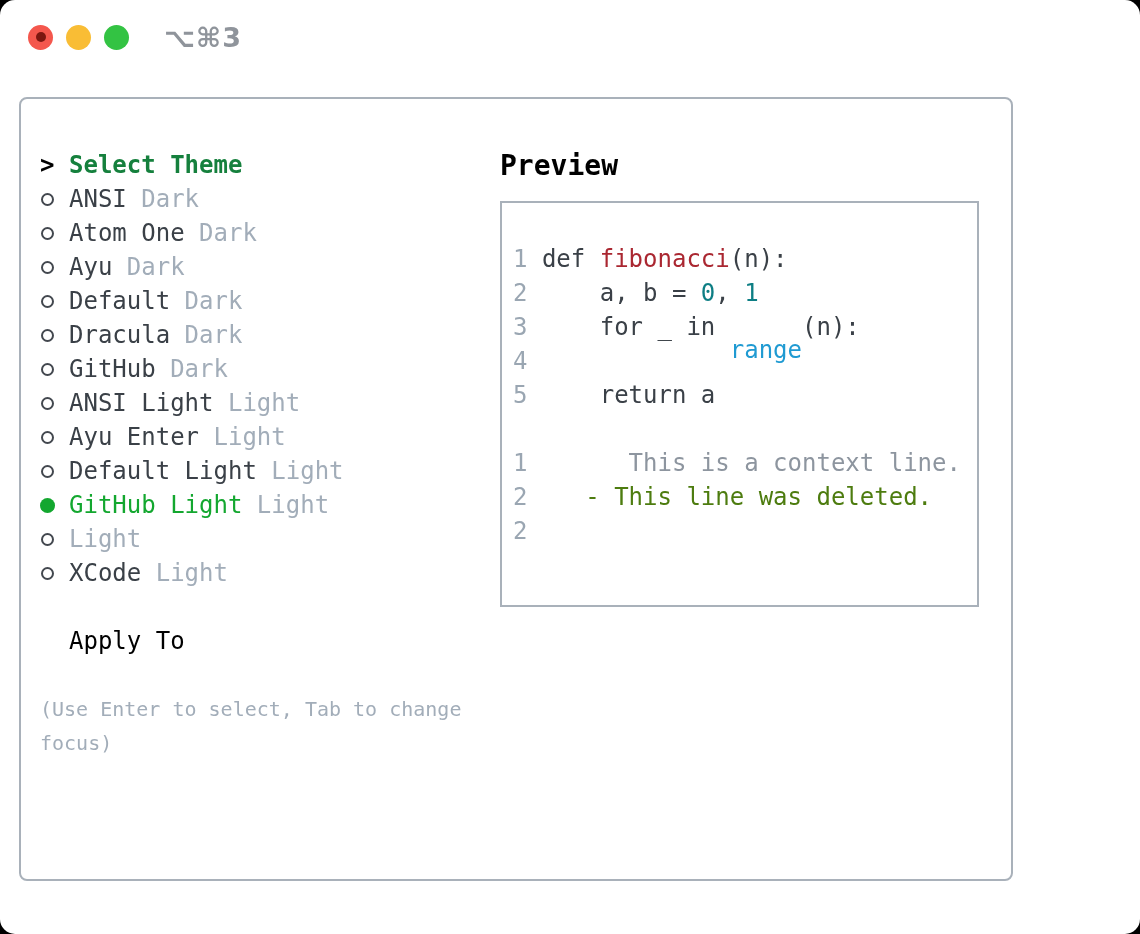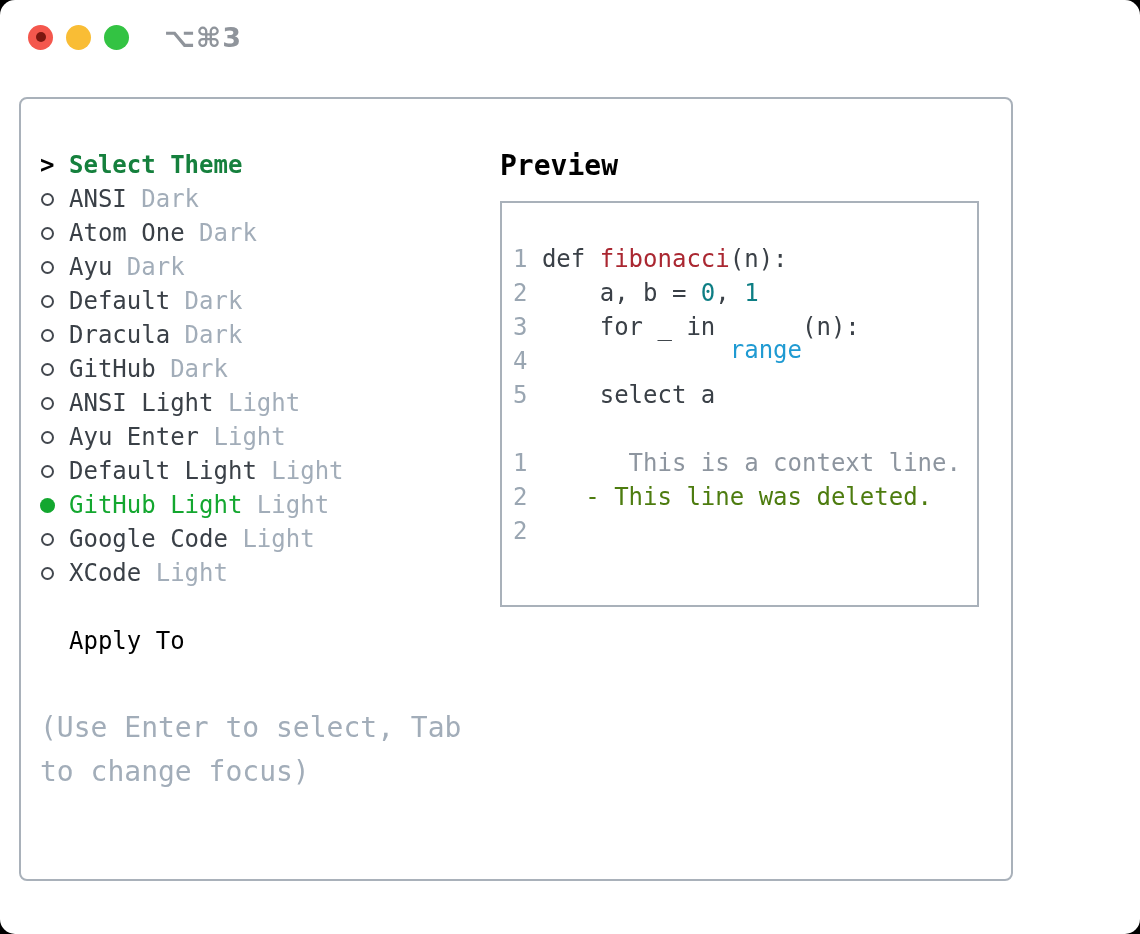--- a/index.html
+++ b/index.html
@@ -30,21 +30,21 @@
   .marker-cell{width:29px;flex:none;display:flex;align-items:center;}
   .hdr-marker{font-weight:bold;color:#000;font-size:24px;}
   .hdr-text{font-weight:bold;color:#15803d;}
   .subhdr-text{color:#000;}
   .radio{width:13px;height:13px;border:2px solid #43484f;border-radius:50%;box-sizing:border-box;margin-left:1px;}
   .radio.sel{width:15px;height:15px;border:none;background:#13a72f;margin-left:0;}
   .t-name{color:#3a4047;}
   .t-name.sel{color:#13a72f;}
   .t-variant{color:#a2adb9;}
   .opt-name.sel{color:#13a72f;}
-  .hint{margin-top:48px;width:440px;font-size:28px;line-height:44px;color:#a2adb9;}
+  .hint{margin-top:34px;width:440px;font-size:20px;line-height:34px;color:#a2adb9;}
 
   
   .preview-title{height:34px;display:flex;align-items:center;font-size:28px;font-weight:bold;color:#000;}
   .preview-box{margin-top:19px;width:479px;height:406px;box-sizing:border-box;
                border:2px solid #a9b1ba;background:#fff;padding:39px 8px 0 11px;overflow:hidden;}
   .cl{height:34px;font-size:24px;white-space:pre;display:flex;align-items:center;}
   .ln{color:#9aa6b2;}
   .c-code{color:#3a4047;}
   .c-function{color:#aa2731;}
   .c-number{color:#0d7e84;}
@@ -80,21 +80,21 @@
             <div class="row"><span class="marker-cell"><span class="radio"></span></span><span class="t-name">ANSI </span><span class="t-variant">Dark</span></div>
             <div class="row"><span class="marker-cell"><span class="radio"></span></span><span class="t-name">Atom One </span><span class="t-variant">Dark</span></div>
             <div class="row"><span class="marker-cell"><span class="radio"></span></span><span class="t-name">Ayu </span><span class="t-variant">Dark</span></div>
             <div class="row"><span class="marker-cell"><span class="radio"></span></span><span class="t-name">Default </span><span class="t-variant">Dark</span></div>
             <div class="row"><span class="marker-cell"><span class="radio"></span></span><span class="t-name">Dracula </span><span class="t-variant">Dark</span></div>
             <div class="row"><span class="marker-cell"><span class="radio"></span></span><span class="t-name">GitHub </span><span class="t-variant">Dark</span></div>
             <div class="row"><span class="marker-cell"><span class="radio"></span></span><span class="t-name">ANSI Light </span><span class="t-variant">Light</span></div>
             <div class="row"><span class="marker-cell"><span class="radio"></span></span><span class="t-name">Ayu Enter </span><span class="t-variant">Light</span></div>
             <div class="row"><span class="marker-cell"><span class="radio"></span></span><span class="t-name">Default Light </span><span class="t-variant">Light</span></div>
             <div class="row"><span class="marker-cell"><span class="radio sel"></span></span><span class="t-name sel">GitHub Light </span><span class="t-variant">Light</span></div>
-            <div class="row"><span class="marker-cell"><span class="radio"></span></span><span class="t-name">Google Code </span><span class="t-variant">Light</span></div>
+            <div class="row"><span class="marker-cell"><span class="radio"></span></span><span class="t-variant">Light</span></div>
             <div class="row"><span class="marker-cell"><span class="radio"></span></span><span class="t-name">XCode </span><span class="t-variant">Light</span></div>
           </div>
 
         <div class="row blank"></div>
 
         <div class="row">
           <span class="marker-cell"></span>
           <span class="subhdr-text">Apply To</span>
         </div>
 
@@ -102,21 +102,21 @@
         <div class="hint">(Use Enter to select, Tab to change focus)</div>
       </div>
 
       <div class="col-right">
         <div class="preview-title">Preview</div>
         <div class="preview-box" id="preview-box">
             <div class="cl"><span class="ln">1</span><span class="c-code"> def </span><span class="c-function">fibonacci</span><span class="c-code">(n):</span></div>
             <div class="cl"><span class="ln">2</span><span class="c-code">     a, b = </span><span class="c-number">0</span><span class="c-code">, </span><span class="c-number">1</span></div>
             <div class="cl"><span class="ln">3</span><span class="c-code">     for _ in </span><span class="c-builtin">range</span><span class="c-code">(n):</span></div>
             <div class="cl"><span class="ln">4</span></div>
-            <div class="cl"><span class="ln">5</span><span class="c-code">     select a</span></div>
+            <div class="cl"><span class="ln">5</span><span class="c-code">     return a</span></div>
             <div class="cl"><span class="ln"></span></div>
             <div class="cl"><span class="ln">1</span><span class="c-context">       This is a context line.</span></div>
             <div class="cl"><span class="ln">2</span><span class="c-code">    </span><span class="c-deleted">- This line was deleted.</span></div>
             <div class="cl"><span class="ln">2</span><span class="c-code">    </span></div>
           </div>
       </div>
 
     </div>
   </div>
 </div>

